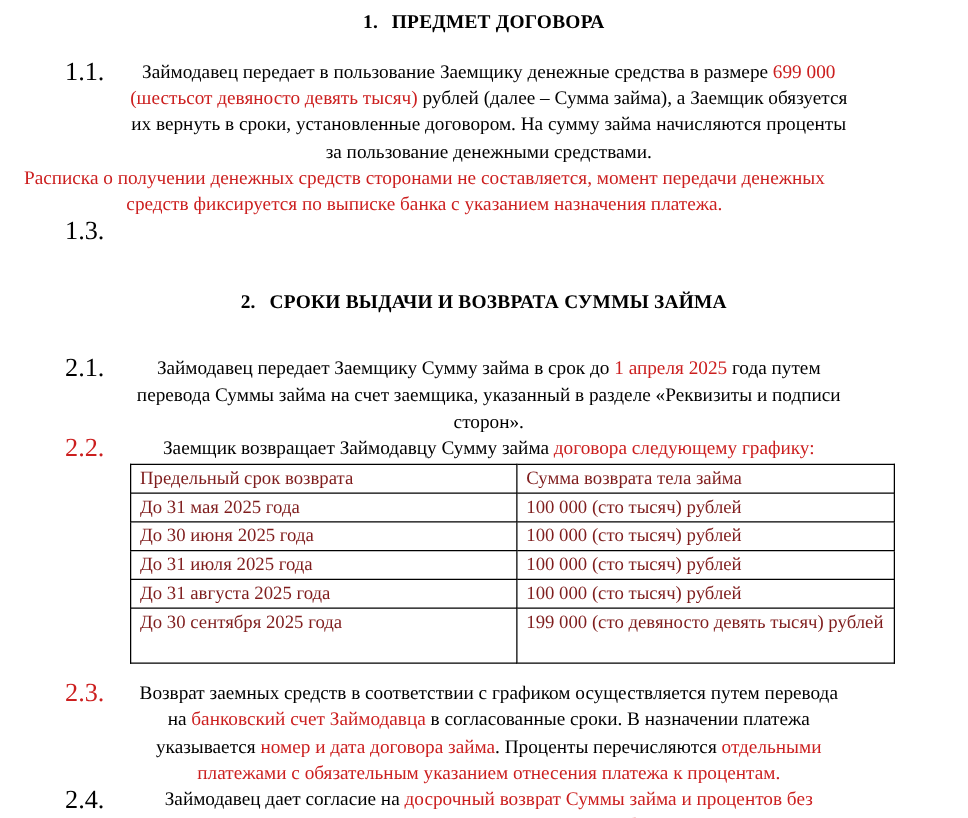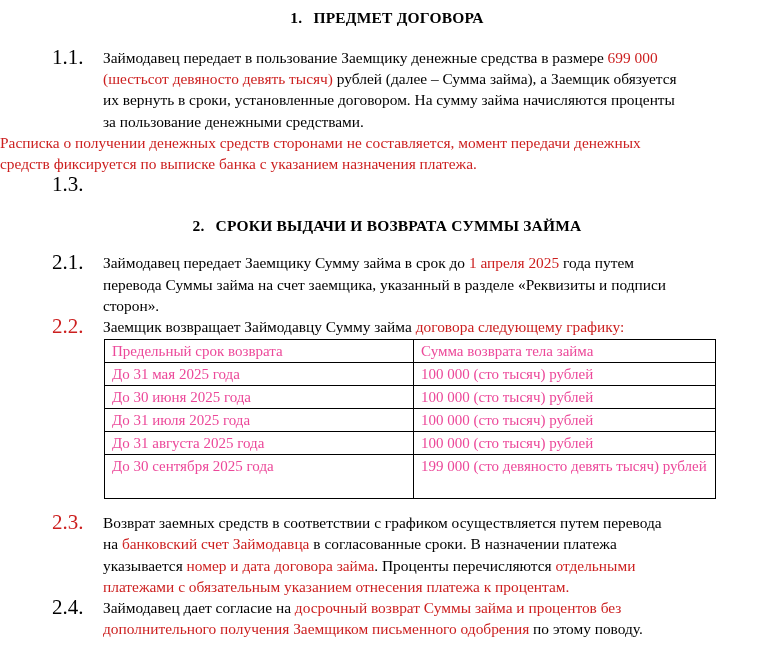--- a/index.html
+++ b/index.html
@@ -28,40 +28,40 @@
     font-size: 15.5px;
     text-align: center;
     letter-spacing: 0.2px;
     white-space: nowrap;
   }
   .section-heading .sh-num {
     display: inline-block;
     margin-right: 11px;
   }
   #heading-1 { margin: 0; padding-top: 9px; }
-  #heading-2 { margin: 0; padding-top: 0; }
+  #heading-2 { margin: 16px; padding-top: 0; }
 
   
   .clause {
     display: flex;
     align-items: flex-start;
     font-size: 15.4px;
     line-height: 21.2px;
   }
   .clause-num {
     flex: 0 0 auto;
     width: 51px;
     padding-left: 52px;
     box-sizing: content-box;
     font-size: 21px;
   }
   .clause-body {
     flex: 1 1 auto;
     padding-right: 95px;
-    text-align: left;
+    text-align: center;
   }
   .red { color: #cc1f1f; }
   .num-red { color: #cc1f1f; }
 
   
   .gap-1 { height: 20px; }
   .gap-2 { height: 22px; }
   .gap-3 { height: 17px; }
   .gap-4 { height: 13px; }
 
@@ -71,21 +71,21 @@
     padding-right: 0;
     margin-top: 2px;
   }
   table.schedule {
     border-collapse: collapse;
     width: 611px;
     table-layout: fixed;
   }
   table.schedule td {
     border: 1px solid #000000;
-    color: #ec4899;
+    color: #7f1d1d;
     font-size: 15px;
     line-height: 20px;
     padding: 1px 0 1px 7px;
     vertical-align: top;
     height: 20px;
   }
   table.schedule col.c1 { width: 309px; }
   table.schedule col.c2 { width: 302px; }
   table.schedule tr.last-row td { height: 41px; }
 </style>

